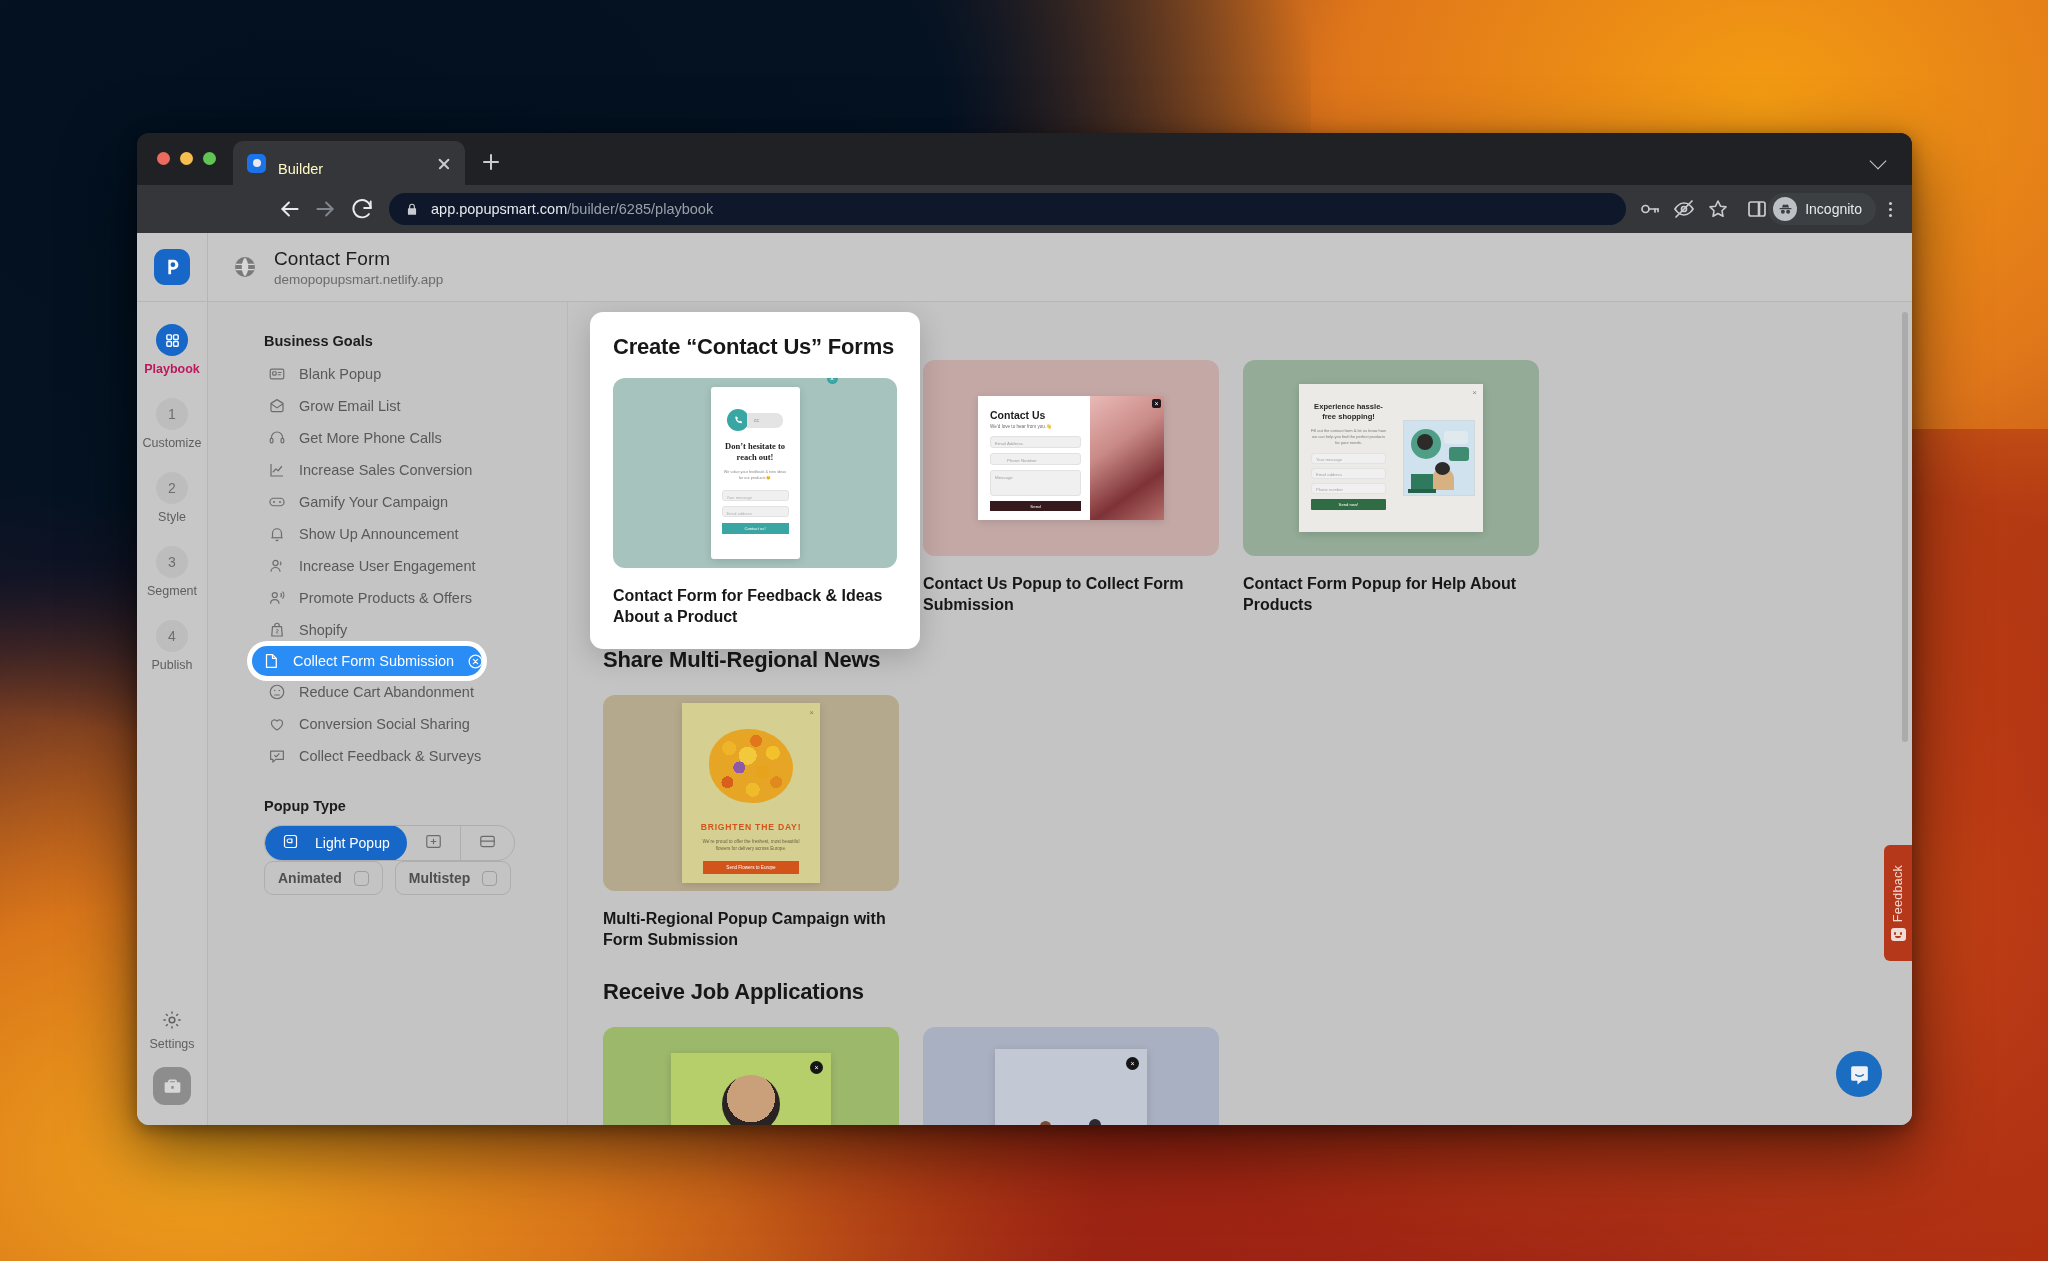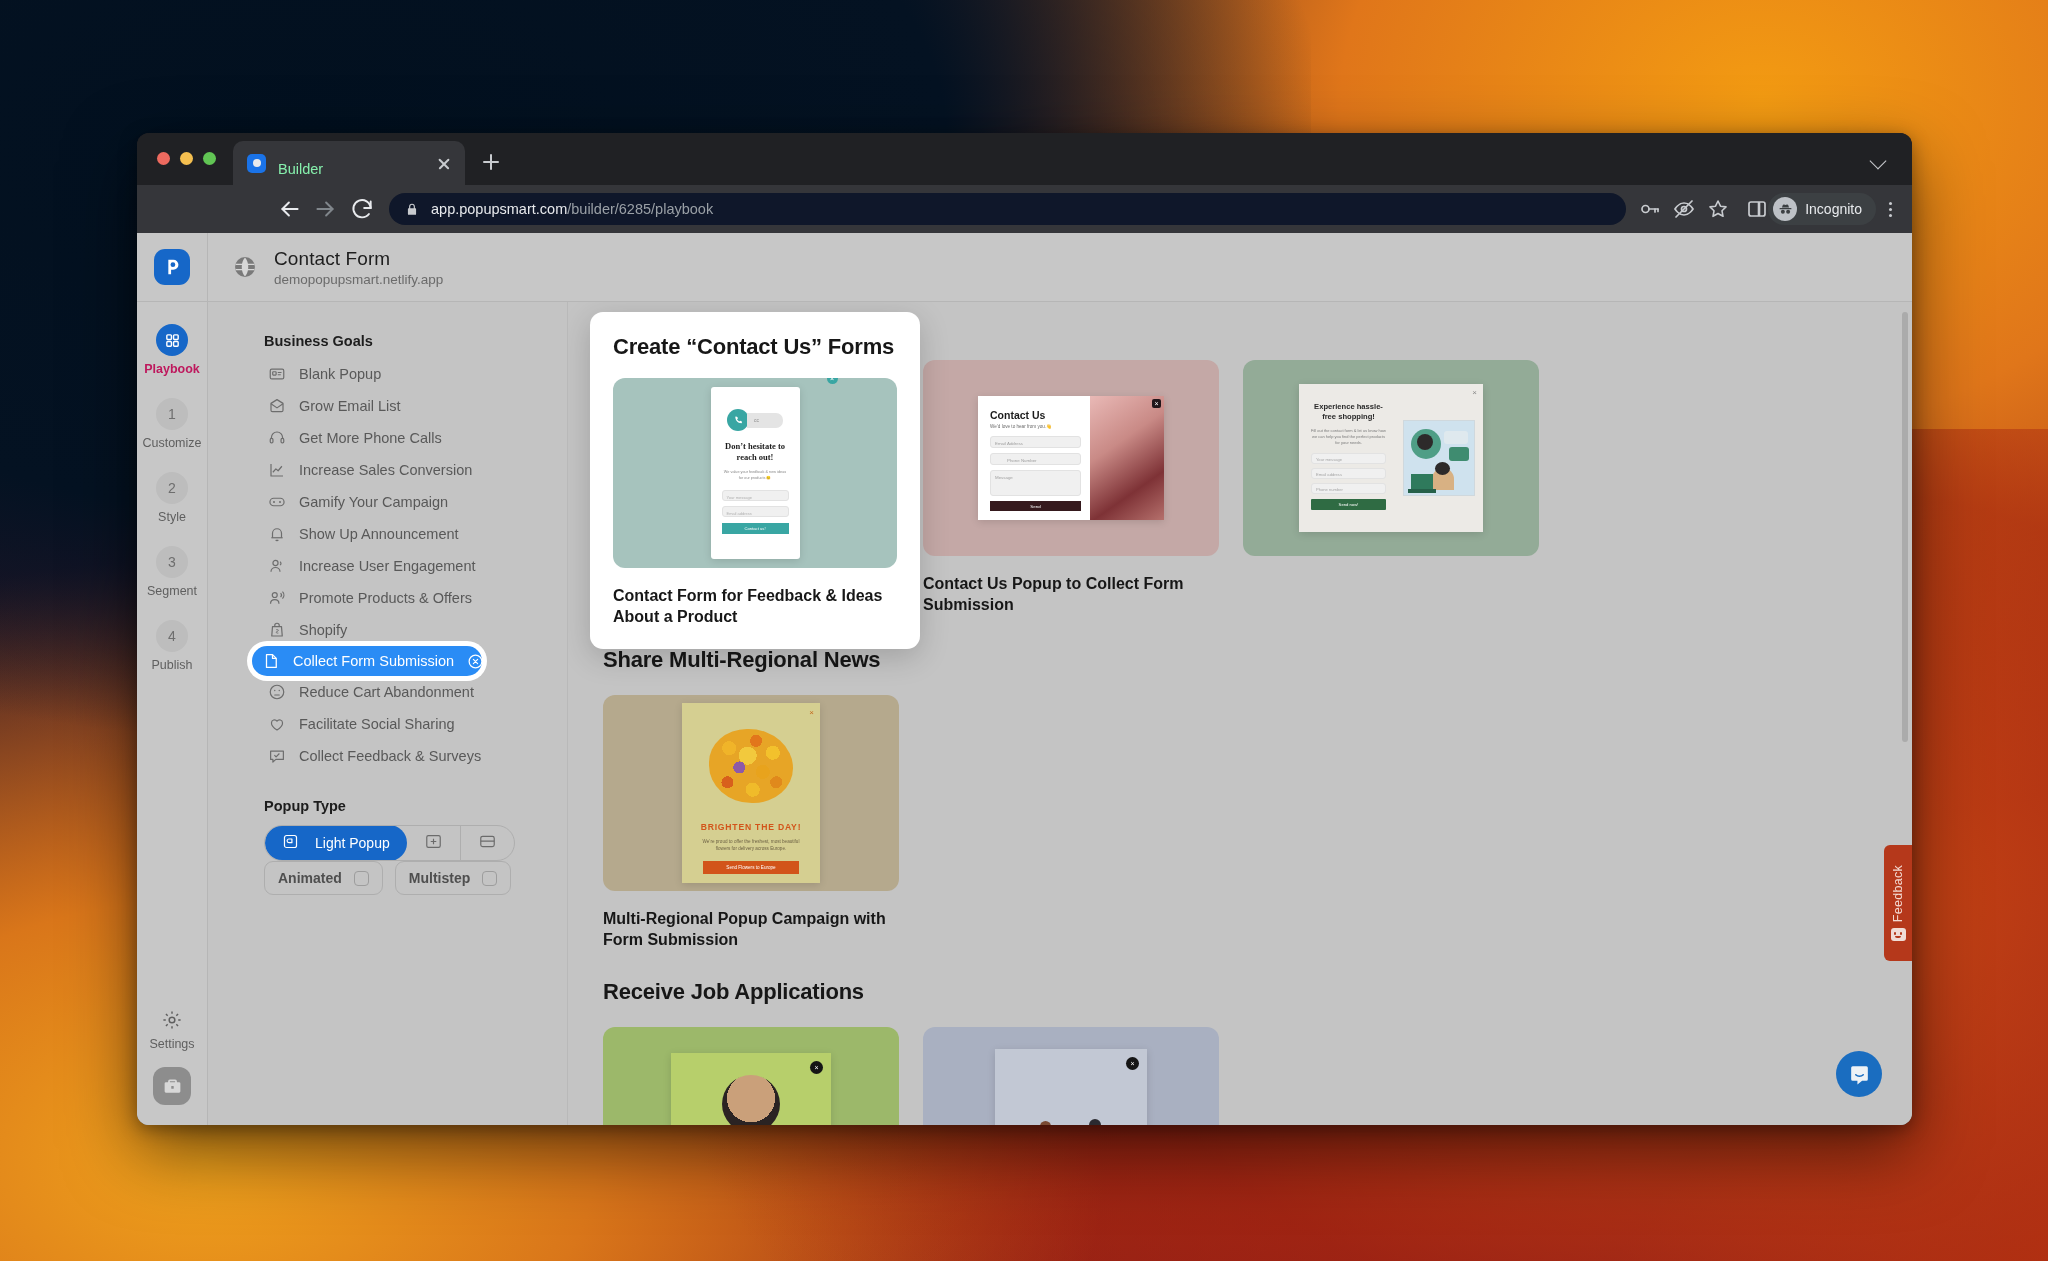--- a/index.html
+++ b/index.html
@@ -47,21 +47,21 @@
     position: absolute; left: 96px; top: 8px; width: 232px; height: 44px;
     background: #35363a; border-radius: 10px 10px 0 0;
     display: flex; align-items: center; padding: 0 10px 0 14px;
   }
   .tab-fav {
     width: 19px; height: 19px; border-radius: 5px; background: #1a73e8;
     display: flex; align-items: center; justify-content: center; flex: 0 0 auto;
   }
   .tab-fav i { display:block; width:8px; height:8px; border-radius:50%; background:#e8eaed; }
   .tab-title {
-    flex: 1; margin-left: 12px; color: #86efac; font-size: 14.5px;
+    flex: 1; margin-left: 12px; color: #fef9c3; font-size: 14.5px;
     white-space: nowrap; overflow: hidden; text-overflow: ellipsis; margin-top: 12px;
   }
   .tab-close { width: 22px; height: 22px; position: relative; flex:0 0 auto; }
   .tab-close::before, .tab-close::after {
     content:""; position:absolute; left:4px; top:10.5px; width:14px; height:1.6px;
     background:#c8cbcf; border-radius:1px;
   }
   .tab-close::before { transform: rotate(45deg); }
   .tab-close::after  { transform: rotate(-45deg); }
 
@@ -528,21 +528,21 @@
               <circle cx="9" cy="10" r=".9" fill="#6d6d6d" stroke="none"></circle>
               <circle cx="15" cy="10" r=".9" fill="#6d6d6d" stroke="none"></circle>
               <path d="M9 16h6"></path>
             </svg></span>
         <span>Reduce Cart Abandonment</span>
       </div>
       <div class="goal">
         <span class="gi"><svg viewBox="0 0 24 24" width="18" height="18" fill="none" stroke="#6d6d6d" stroke-width="1.6" stroke-linejoin="round">
               <path d="M12 20s-7.4-4.6-7.4-9.4A4.1 4.1 0 0 1 12 8.2a4.1 4.1 0 0 1 7.4 2.4C19.4 15.4 12 20 12 20z"></path>
             </svg></span>
-        <span>Facilitate Social Sharing</span>
+        <span>Conversion Social Sharing</span>
       </div>
       <div class="goal">
         <span class="gi"><svg viewBox="0 0 24 24" width="18" height="18" fill="none" stroke="#6d6d6d" stroke-width="1.6" stroke-linejoin="round">
               <path d="M3.5 5.5h17v11h-10l-4 3.5v-3.5h-3z"></path>
               <path d="M8.5 10.8l2.3 2.3 4.4-4.4"></path>
             </svg></span>
         <span>Collect Feedback &amp; Surveys</span>
       </div>
 
       <div class="pt-title">Popup Type</div>
@@ -623,20 +623,21 @@
                       <div style="position:absolute;right:5px;top:26px;width:20px;height:14px;border-radius:3px;background:#3f8c70;"></div>
                       <div style="position:absolute;left:28px;bottom:5px;width:22px;height:22px;border-radius:11px 11px 0 0;background:#d8b183;"></div>
                       <div style="position:absolute;left:31px;bottom:20px;width:15px;height:13px;border-radius:50%;background:#2d2a2a;"></div>
                       <div style="position:absolute;left:7px;bottom:4px;width:22px;height:17px;background:#2f7a5c;"></div>
                       <div style="position:absolute;left:4px;bottom:2px;width:28px;height:4px;background:#256049;"></div>
                     </div>
                   </div>
                   <span class="x" style="right:6px;top:4px;color:#8a8a8a;font-size:8px;">×</span>
                 </div>
               </div>
+              <div class="card-cap">Contact Form Popup for Help About Products</div>
             </div>
 
           </div>
         </div>
 
         <div class="sect" style="left:35px; top:345px;">
           <div class="sec-h2">Share Multi-Regional News</div>
           <div class="grid" style="grid-template-columns:296px; margin-top:22px;">
             <div>
               <div class="card-thumb" style="background:#b5a98d; height:196px;">

